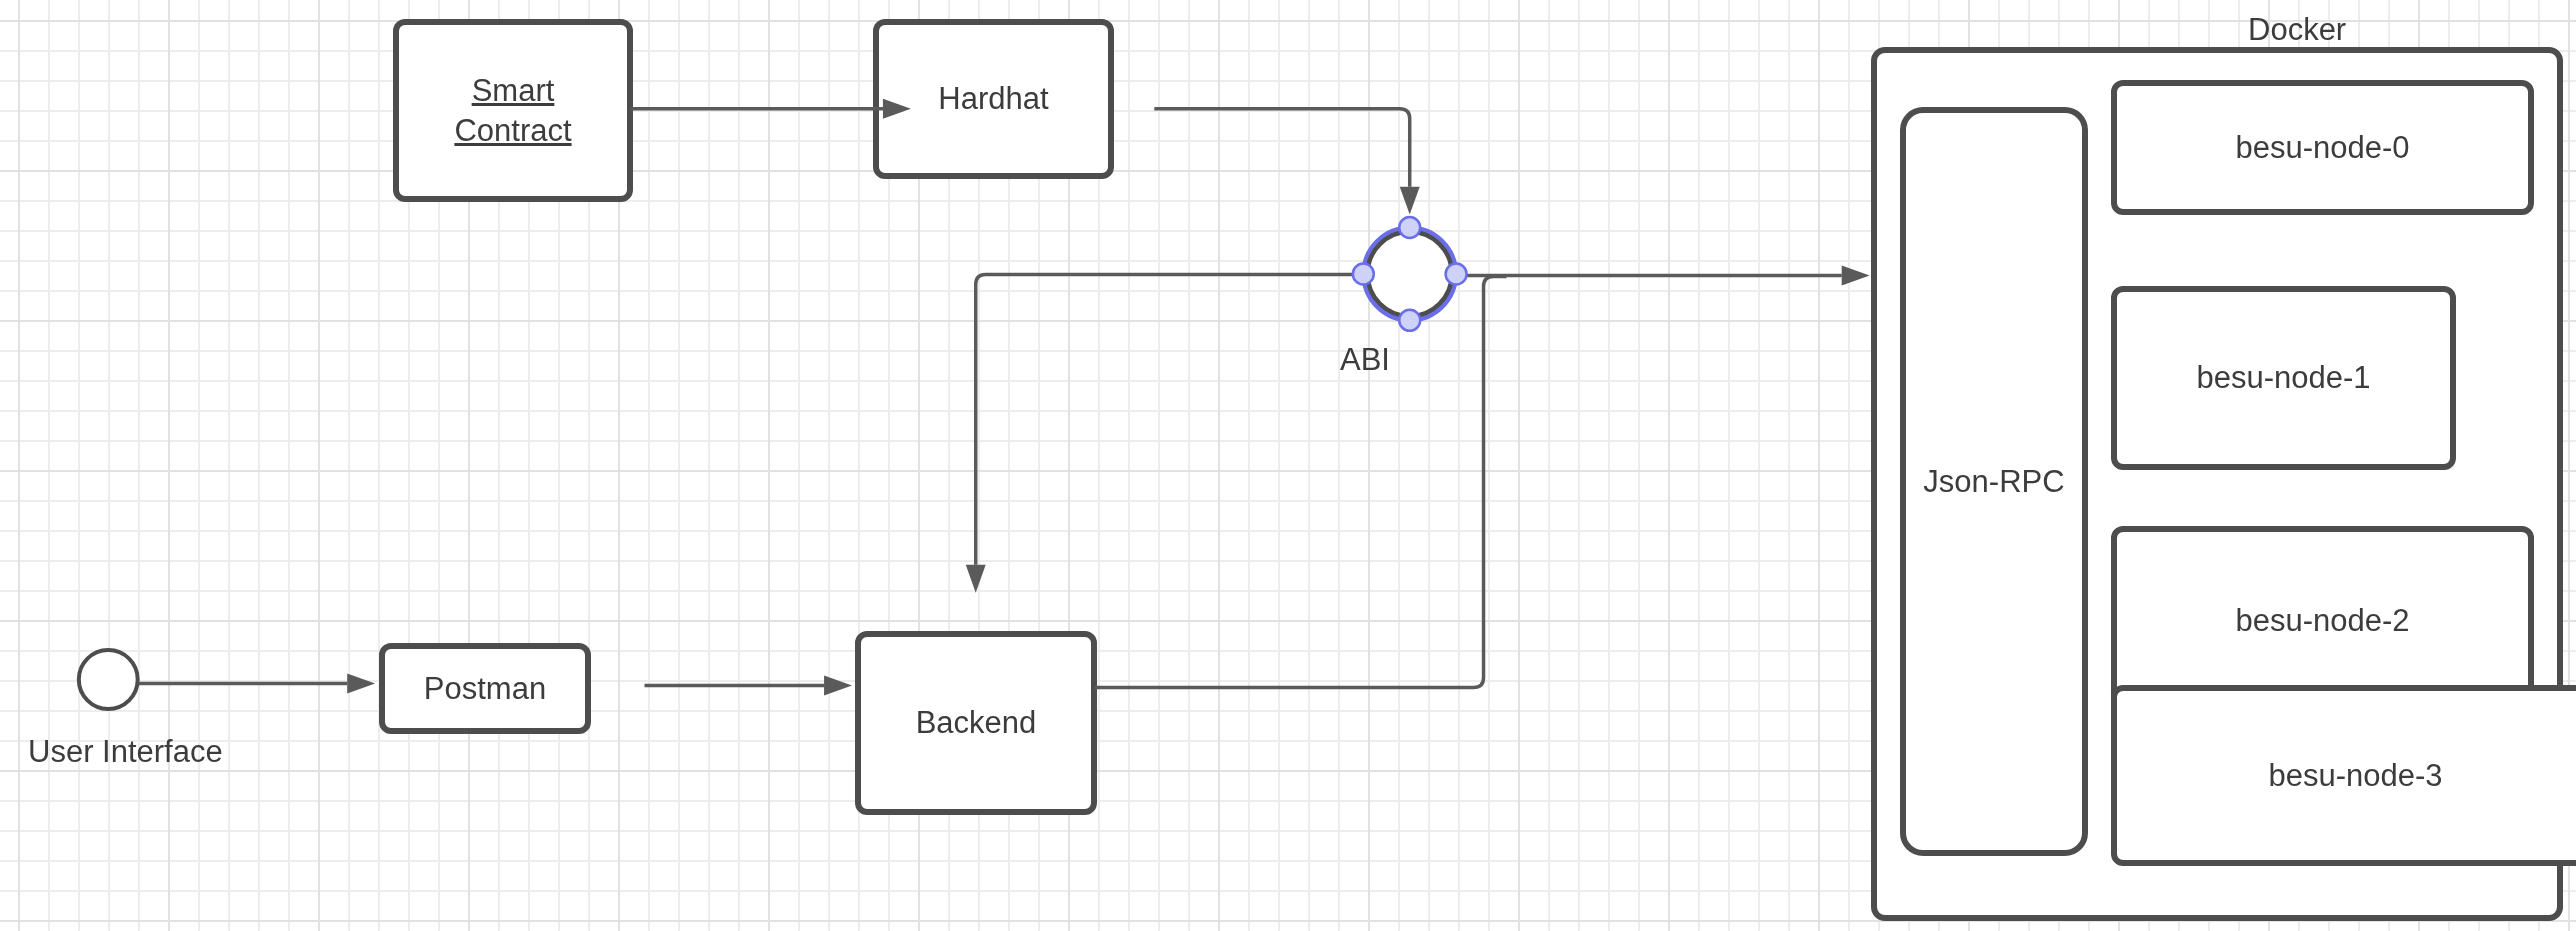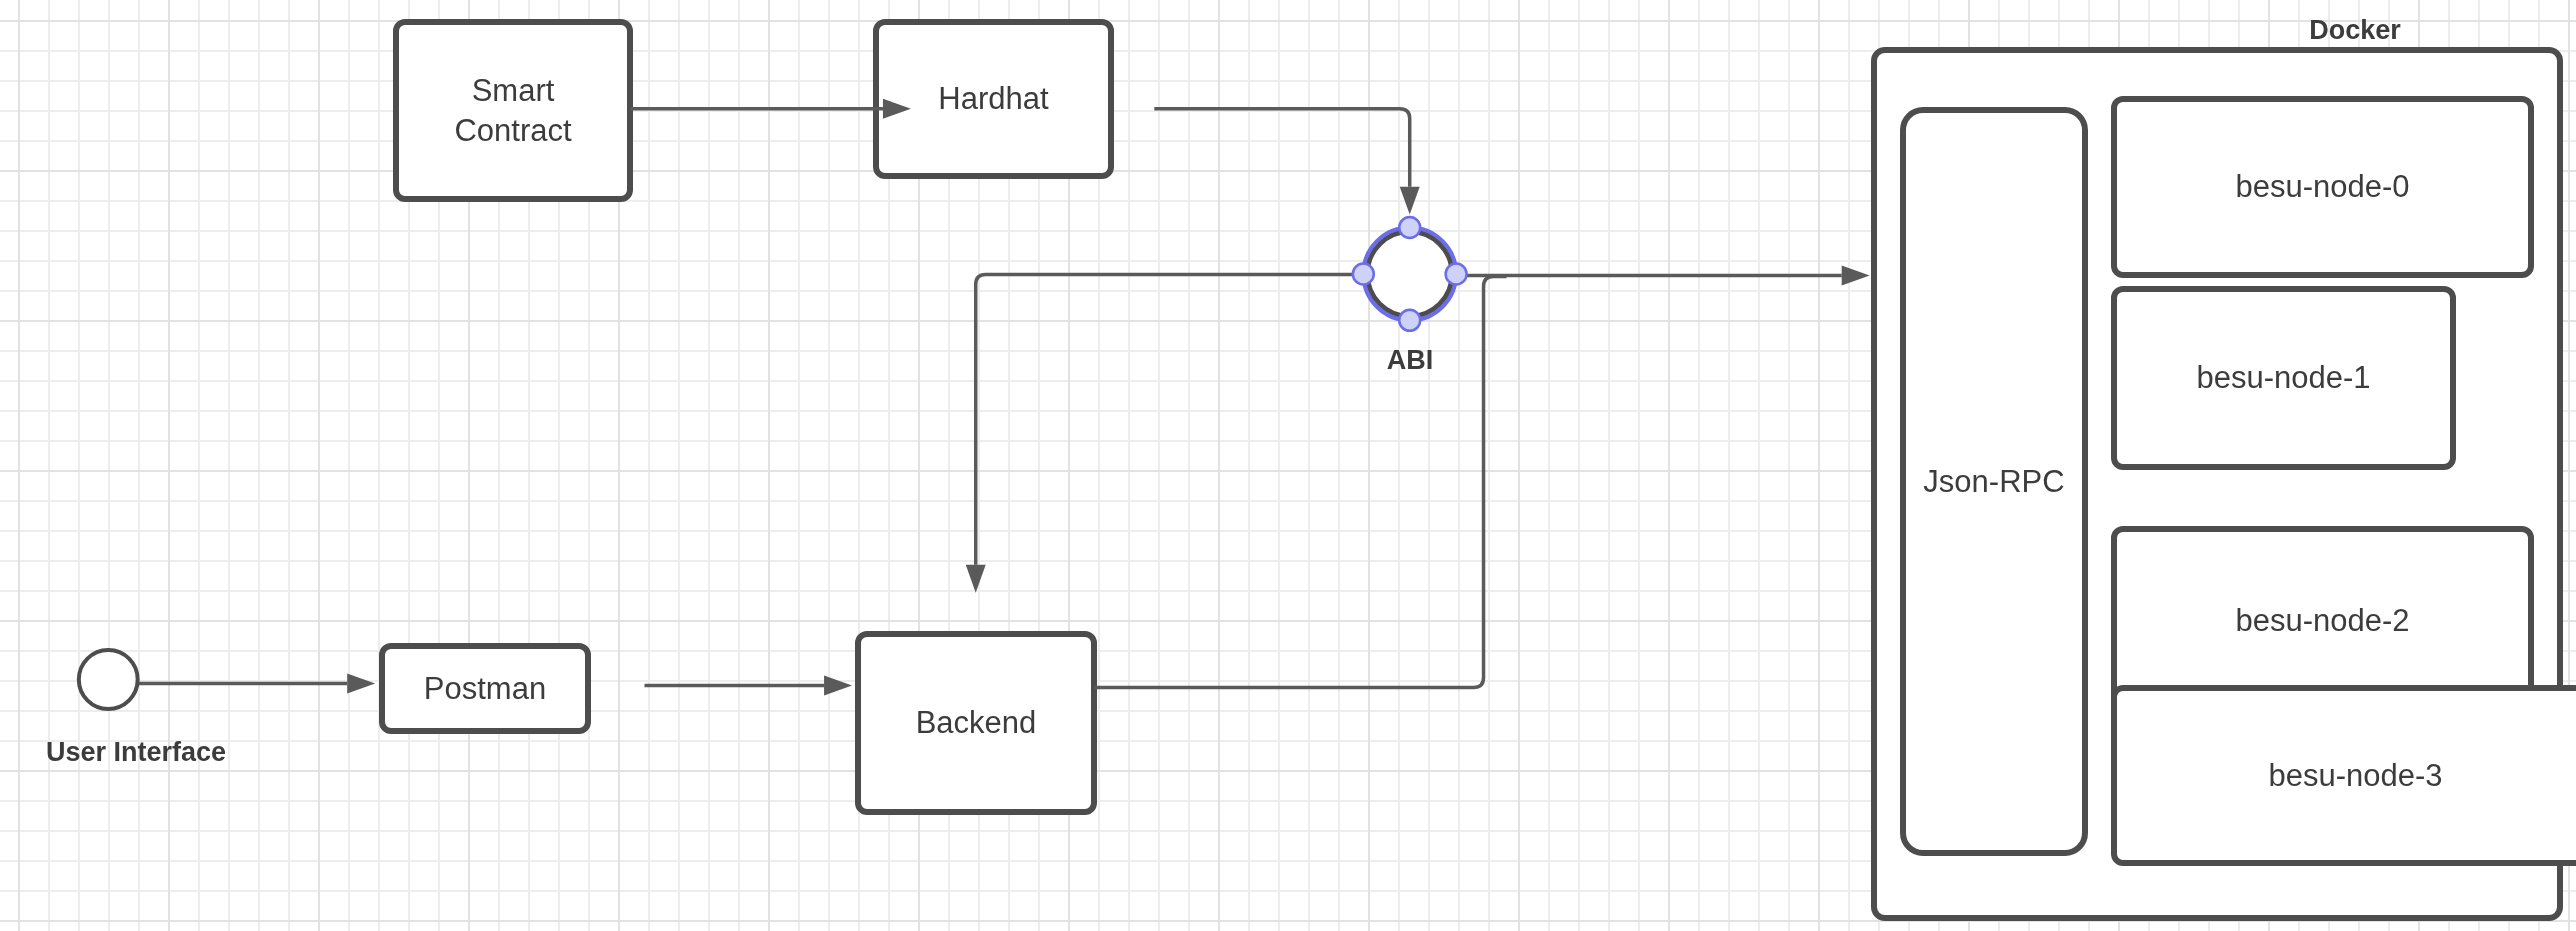--- a/index.html
+++ b/index.html
@@ -18,40 +18,40 @@
       #ffffff;
   }
   .shape{
     position:absolute;background:#ffffff;border:6px solid #4d4d4d;border-radius:12px;
     display:flex;align-items:center;justify-content:center;
     color:#3c3c3c;font-size:31px;line-height:40px;text-align:center;
     box-sizing:border-box;
   }
   .container-box{border-radius:14px;}
   .floating-label{
-    position:absolute;color:#3c3c3c;font-size:27px;line-height:36px;text-align:center;font-weight:bold;
+    position:absolute;color:#3c3c3c;font-size:31px;line-height:36px;text-align:left;
   }
   .edges{position:absolute;left:0;top:0;pointer-events:none;}
   .edges path{fill:none;stroke:#5a5a5a;stroke-width:3.5px;}
   .edges polygon{fill:#5a5a5a;stroke:none;}
-  .sc-label{width:170px;}
+  .sc-label{width:170px;text-decoration:underline;}
 </style>
 </head>
 <body>
 
 <div class="canvas">
 
   <div class="shape container-box" style="left:1871px;top:47px;width:692px;height:874px;"></div>
   <div class="floating-label" style="left:2248px;top:12px;width:214px;">Docker</div>
 
   <div class="shape" style="left:1900px;top:107px;width:188px;height:749px;border-radius:23px;">
     <span>Json-RPC</span>
   </div>
 
-  <div class="shape" style="left:2111px;top:96px;width:423px;height:182px;">
+  <div class="shape" style="left:2111px;top:80px;width:423px;height:135px;">
     <span>besu-node-0</span>
   </div>
   <div class="shape" style="left:2111px;top:286px;width:345px;height:184px;">
     <span>besu-node-1</span>
   </div>
   <div class="shape" style="left:2111px;top:498px;width:423px;height:189px;margin-top:28px;">
     <span>besu-node-2</span>
   </div>
   <div class="shape" style="left:2111px;top:685px;width:489px;height:181px;">
     <span>besu-node-3</span>

